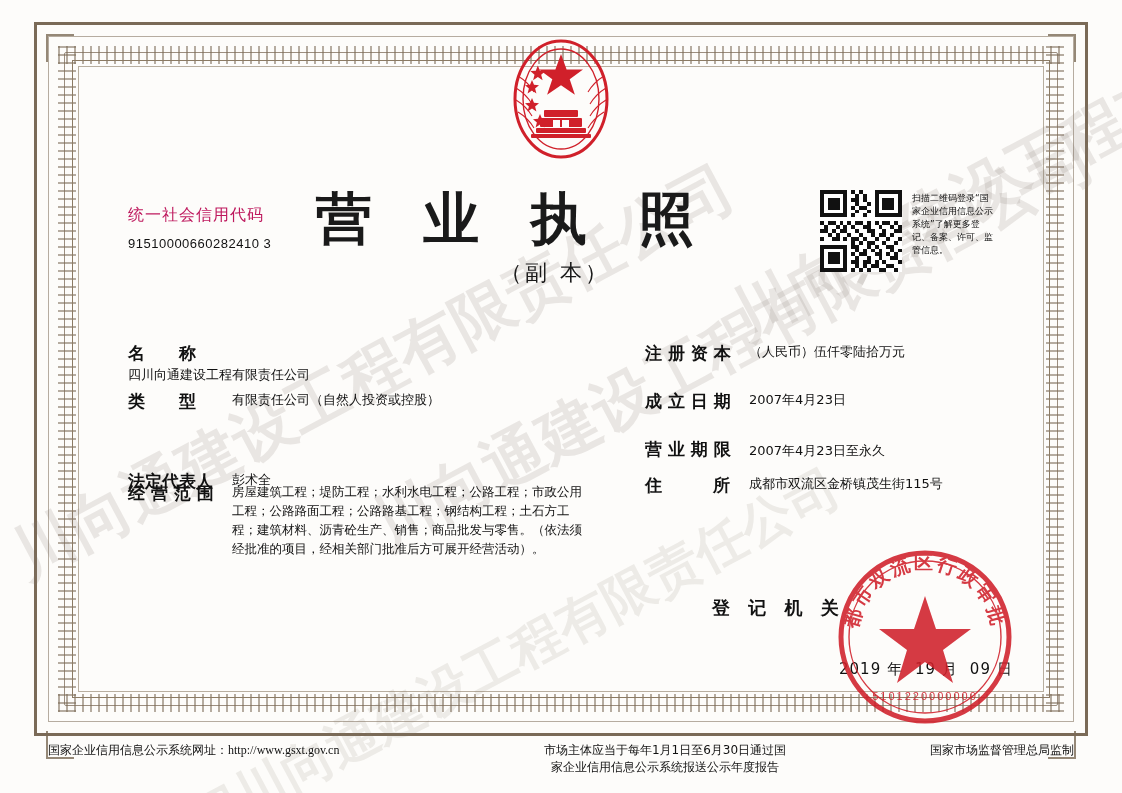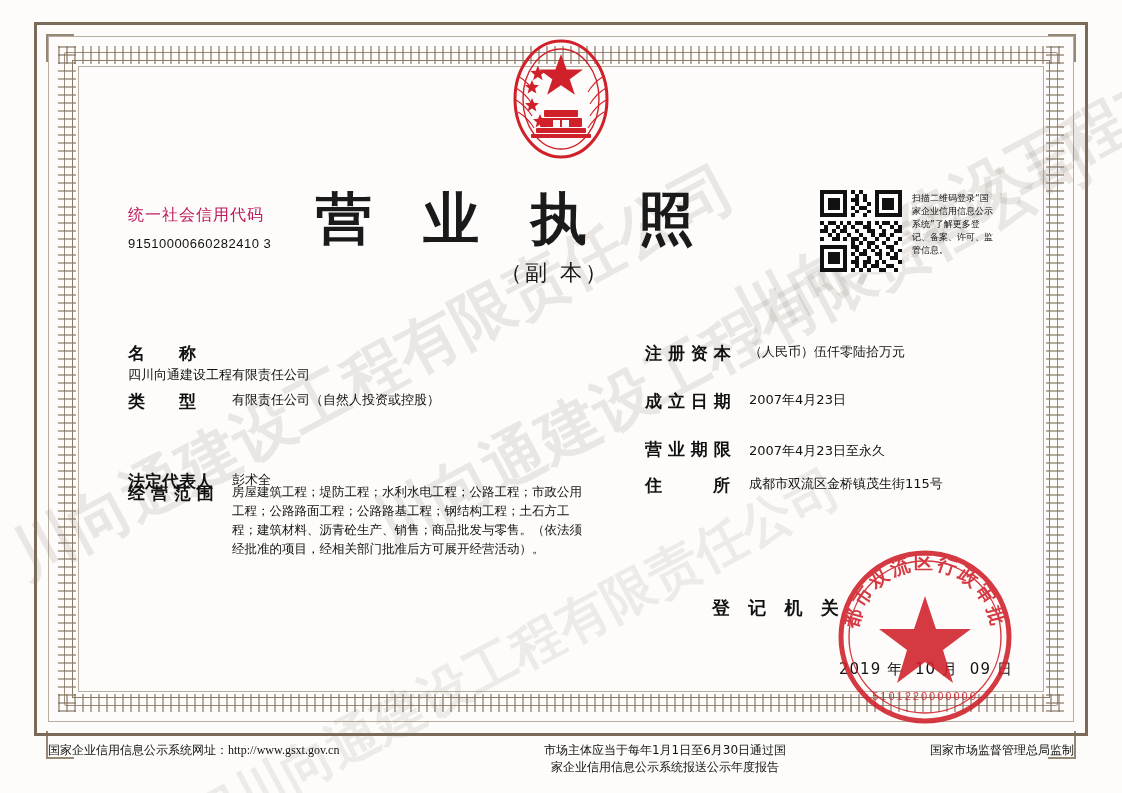--- a/index.html
+++ b/index.html
@@ -516,21 +516,21 @@
       <path id="sealArc" d="M 21 89 A 68 68 0 0 1 157 89" fill="none"></path>
       <text font-size="19" font-weight="bold" fill="#d0202a" font-family="'DejaVu Sans', sans-serif" letter-spacing="3">
         <textPath href="#sealArc" startOffset="50%" text-anchor="middle">成都市双流区行政审批局</textPath>
       </text>
       <text x="89" y="152" font-size="11" fill="#d0202a" text-anchor="middle" font-family="'Liberation Sans', sans-serif" letter-spacing="2">5101220000000</text>
     </svg>
   </div>
 
   <div class="date-line">
     <span>2019</span><span>年</span>
-    <span>10</span><span>月</span>
+    <span>19</span><span>月</span>
     <span>09</span><span>日</span>
   </div>
 
   <div class="footer">
     <div class="foot-left">国家企业信用信息公示系统网址：http://www.gsxt.gov.cn</div>
     <div class="foot-center">市场主体应当于每年1月1日至6月30日通过国家企业信用信息公示系统报送公示年度报告</div>
     <div class="foot-right">国家市场监督管理总局监制</div>
   </div>
 
 </div>

